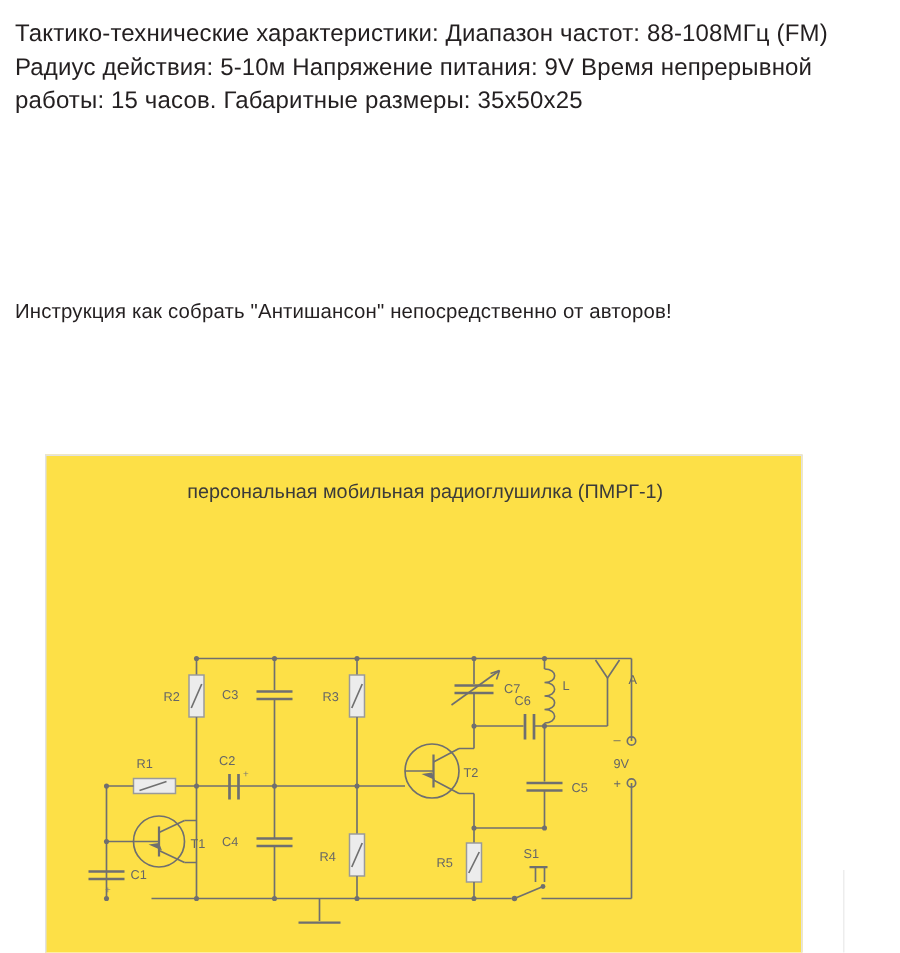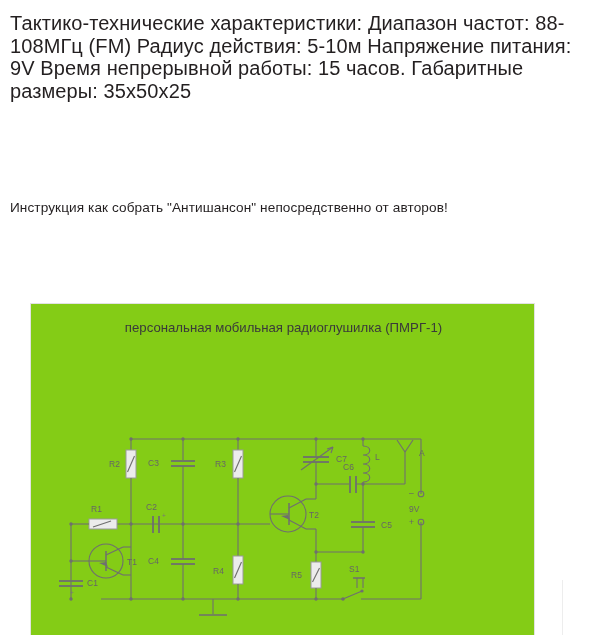--- a/index.html
+++ b/index.html
@@ -15,21 +15,21 @@
     font-family: "Liberation Sans", sans-serif;
     color: #231f20;
   }
 
   
   #spec-paragraph {
     position: absolute;
     left: 10px;
     top: 12px;
     width: 578px;
-    font-size: 20px;
+    font-size: 16px;
     line-height: 22.5px;
     color: #231f20;
     letter-spacing: 0.1px;
   }
 
   
   #instruction-line {
     position: absolute;
     left: 10px;
     top: 198px;
@@ -40,21 +40,21 @@
     letter-spacing: 0.1px;
   }
 
   
   #schematic-card {
     position: absolute;
     left: 30px;
     top: 303px;
     width: 505px;
     height: 332px;
-    background: #84cc16;
+    background: #fde047;
     border: 1px solid #e2e2e2;
     border-bottom: none;
     box-sizing: border-box;
     overflow: hidden;
   }
   #schematic-title {
     position: absolute;
     left: 0;
     top: 16px;
     width: 505px;

